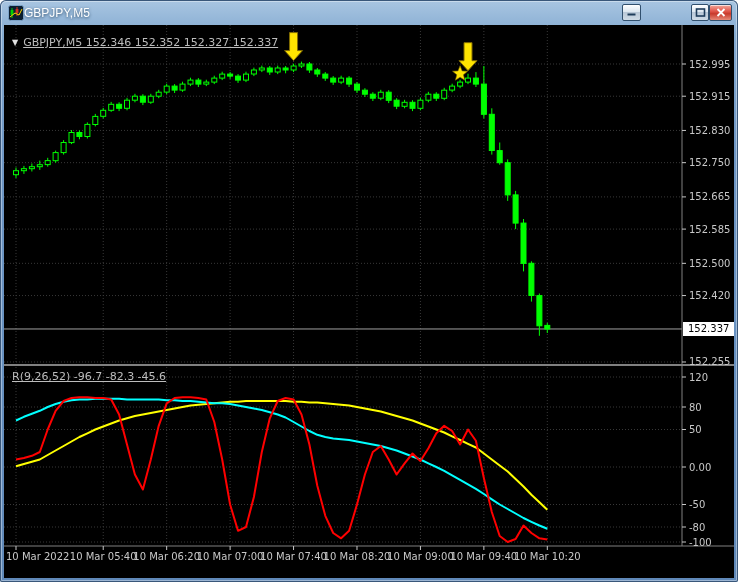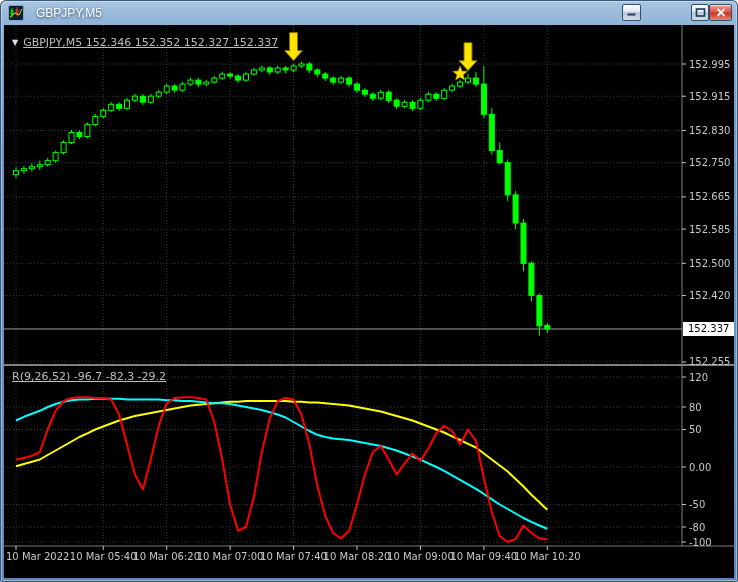--- a/index.html
+++ b/index.html
@@ -3,21 +3,21 @@
 <meta charset="utf-8">
 <style>
   html,body{margin:0;padding:0;width:738px;height:582px;overflow:hidden;background:#ffffff;
             font-family:"DejaVu Sans",sans-serif;}
   .window{position:absolute;left:0;top:0;width:738px;height:582px;
           background:linear-gradient(180deg,#a9c6e2 0%,#85abd1 6%,#6f97c5 26%,#6690c0 60%,#5f88b8 100%);
           border-radius:6px 6px 2px 2px;
           box-shadow:inset 0 0 0 1px #39577a, inset 0 0 0 2px rgba(255,255,255,.38);}
   .titlebar{position:absolute;left:0;top:0;width:100%;height:25px;display:flex;align-items:center;}
   .app-icon{margin-left:8px;width:16px;height:16px;display:inline-block;}
-  .title{margin-left:12px;color:#ffffff;font:12px "Liberation Sans",sans-serif;
+  .title{margin-left:0;color:#ffffff;font:12px "Liberation Sans",sans-serif;
          text-shadow:0 1px 3px rgba(10,40,70,.8);}
   .wbtn{position:absolute;display:flex;align-items:center;justify-content:center;
         top:4px;height:17px;border:1px solid #31506e;border-radius:2px;box-sizing:border-box;
         box-shadow:inset 0 1px 0 rgba(255,255,255,.65);cursor:default;}
   .wbtn.grey{background:linear-gradient(180deg,#fdfeff,#dde7f0 45%,#b9c8d7 50%,#cfdbe6);}
   .wbtn.red{background:linear-gradient(180deg,#f2a89c,#e0564a 42%,#c83a2c 58%,#e68a78);}
   .btn-min{left:622px;width:19px;}
   .btn-max{left:691px;width:18px;}
   .btn-close{left:709px;width:23px;}
   .client{position:absolute;left:4px;top:25px;width:730px;height:553px;background:#000000;}
@@ -430,15 +430,15 @@
         <text x="416.43" y="535" fill="#C8C8C8" font-size="10" font-family="&quot;DejaVu Sans&quot;,sans-serif" text-anchor="middle">10 Mar 09:00</text>
         <line x1="479.87" y1="521" x2="479.87" y2="525" stroke="#C8C8C8"></line>
         <text x="479.87" y="535" fill="#C8C8C8" font-size="10" font-family="&quot;DejaVu Sans&quot;,sans-serif" text-anchor="middle">10 Mar 09:40</text>
         <line x1="543.31" y1="521" x2="543.31" y2="525" stroke="#C8C8C8"></line>
         <text x="543.31" y="535" fill="#C8C8C8" font-size="10" font-family="&quot;DejaVu Sans&quot;,sans-serif" text-anchor="middle">10 Mar 10:20</text>
       </svg>
 
     <div class="overlay-label ohlc-label">
       <span class="oct">▼</span><span>GBPJPY,M5 152.346 152.352 152.327 152.337</span>
     </div>
-    <div class="overlay-label ind-label">R(9,26,52) -96.7 -82.3 -29.2</div>
+    <div class="overlay-label ind-label">R(9,26,52) -96.7 -82.3 -45.6</div>
   </div>
 </div>
 
 </body></html>

